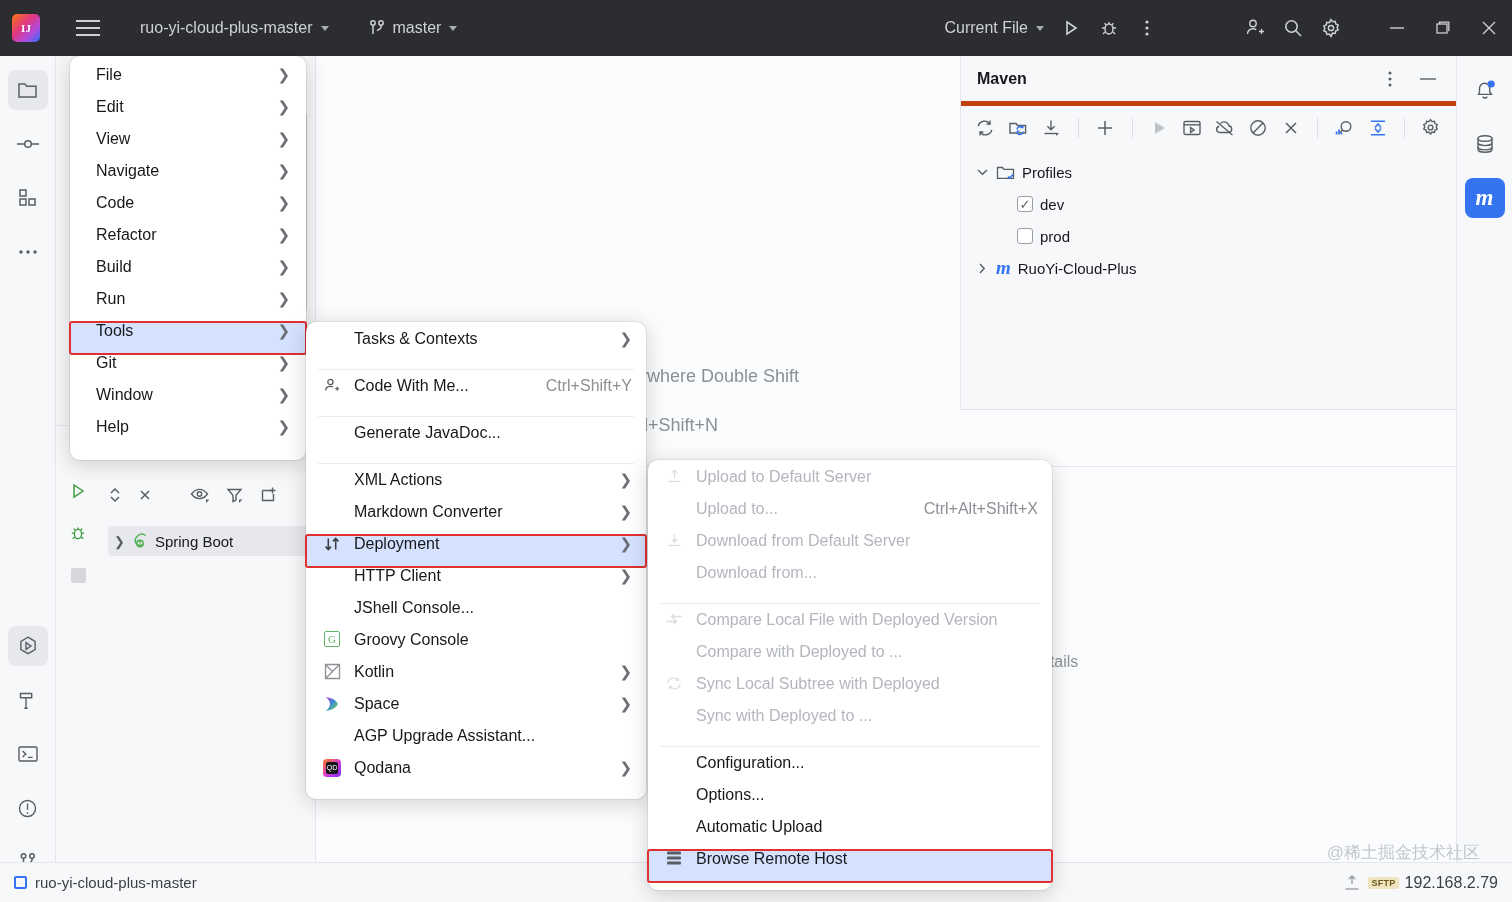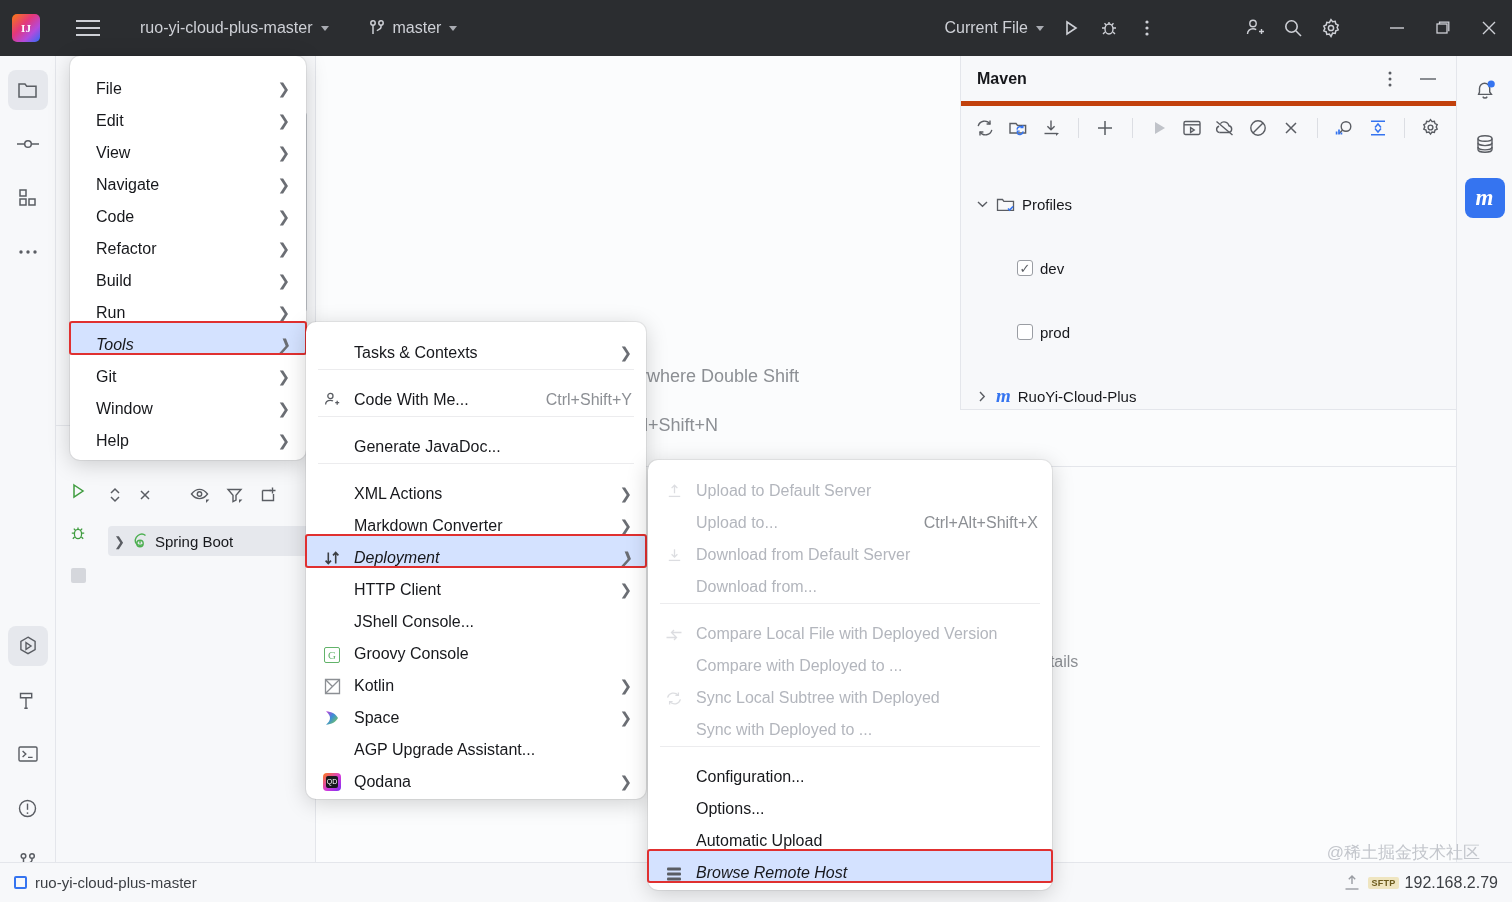--- a/index.html
+++ b/index.html
@@ -134,21 +134,21 @@
   .maven-hdr-right > div { width: 28px; height: 28px; display:flex;align-items:center;justify-content:center;cursor:pointer;border-radius:4px;}
   .maven-toolbar {
     height: 44px; display: flex; align-items: center; gap: 4px; padding: 0 10px;
     color: #5a5d63;
   }
   .mt { width: 30px; height: 30px; display:flex;align-items:center;justify-content:center;cursor:pointer;border-radius:4px;}
   .mt.blue { color: #3574f0; }
   .mt.dim { color: #b3b6bd; }
   .vsep { width: 1px; height: 20px; background: #dcdee3; margin: 0 8px; }
   .maven-tree { padding: 6px 0 0 14px; font-size: 15px; color: #17181c; }
-  .mrow { display: flex; align-items: center; gap: 7px; height: 32px; cursor: pointer; margin-top: 32px; }
+  .mrow { display: flex; align-items: center; gap: 7px; height: 32px; cursor: pointer; }
   .mrow.ind1 { padding-left: 42px; }
   .twisty { width: 14px; height: 14px; display:flex;align-items:center;justify-content:center; color:#5a5d63;}
   .cbx { width: 16px; height: 16px; border: 1.5px solid #9a9da3; border-radius: 3px; background:#fff;
          display:flex;align-items:center;justify-content:center; }
   .cbx.checked::after { content:"✓"; color:#5a5d63; font-size: 13px; line-height: 1; }
   .m-letter { color: #3574f0; font-family: "Liberation Serif", serif; font-style: italic; font-size: 19px; font-weight: bold; }
 
   
   .statusbar {
     position: absolute; left: 0; bottom: 0; width: 1512px; height: 40px;
@@ -168,32 +168,32 @@
     font-size: 17px; color: #c3c6cc; white-space: nowrap; pointer-events: none;
   }
 
   
   .menu {
     position: absolute; background: #ffffff; border-radius: 10px;
     box-shadow: 0 4px 22px rgba(0,0,0,.18), 0 0 0 1px rgba(0,0,0,.06);
     padding: 8px 0; z-index: 50;
   }
   .mi {
-    display: flex; align-items: flex-end; height: 32px; padding: 0 14px 0 40px;
+    display: flex; align-items: flex-start; height: 32px; padding: 0 14px 0 40px;
     font-size: 16px; color: #17181c; cursor: pointer; position: relative; white-space: nowrap;
   }
   .mi .ico { position: absolute; left: 16px; width: 20px; display:flex;align-items:center;justify-content:center;}
   .mi.hasicon { padding-left: 48px; }
   .mi .label { flex: 0 0 auto; }
   .mi .accel { margin-left: auto; color: #8c8f94; padding-left: 34px; font-size: 16px; }
   .mi .arrow { margin-left: auto; color: #6b6e74; font-size: 15px; padding-left: 20px; }
   .mi.sel { background: #d4e2ff; }
   .mi.dis { color: #b3b6bd; }
   .mi.dis .ico { opacity: .45; }
-  .mi.highlight { outline: 2px solid #e03030; outline-offset: -1px; border-radius: 2px; font-style: italic; }
+  .mi.highlight { outline: 2px solid #e03030; outline-offset: -1px; border-radius: 2px; }
   .msep { height: 1px; background: #ececee; margin: 7px 12px; }
 
   #menu-main { left: 70px; top: 56px; width: 236px; padding: 10px 0; }
   #menu-main .mi { height: 32px; padding-left: 26px; padding-right: 16px; }
 
   #menu-tools { left: 306px; top: 322px; width: 340px; }
   #menu-tools .mi { height: 32px; }
 
   #menu-deploy { left: 648px; top: 460px; width: 404px; }
   #menu-deploy .mi { height: 32px; }

